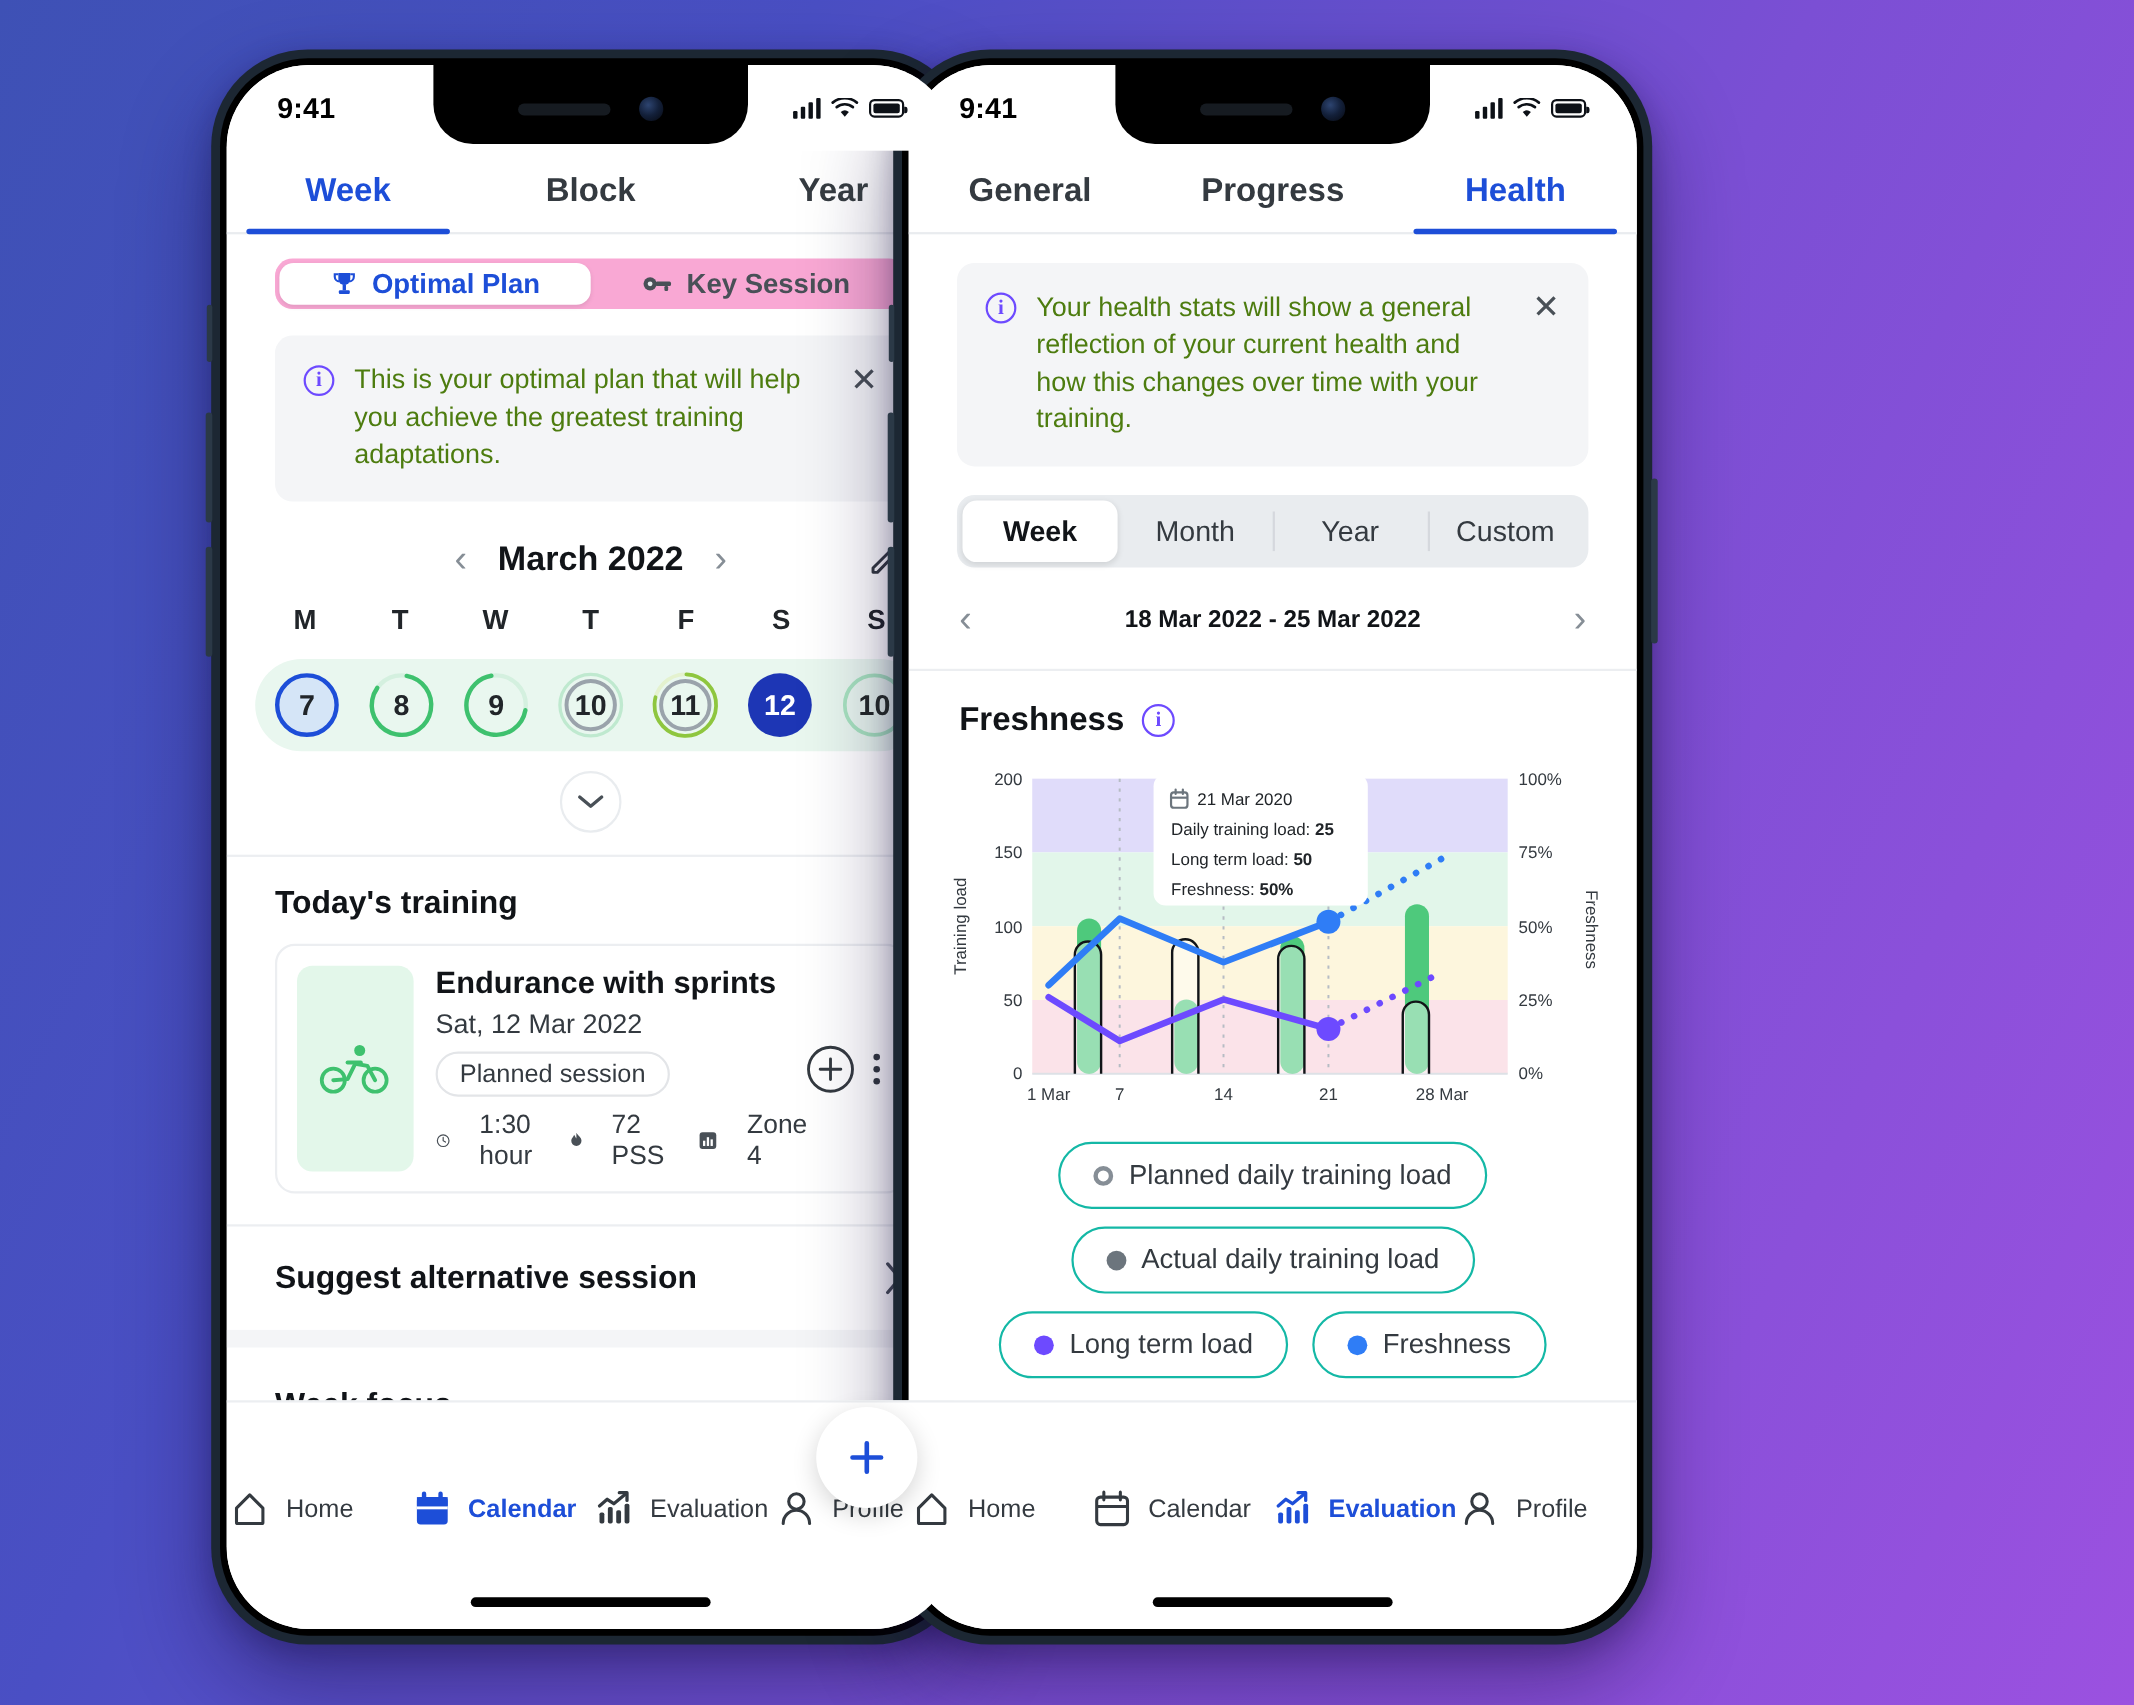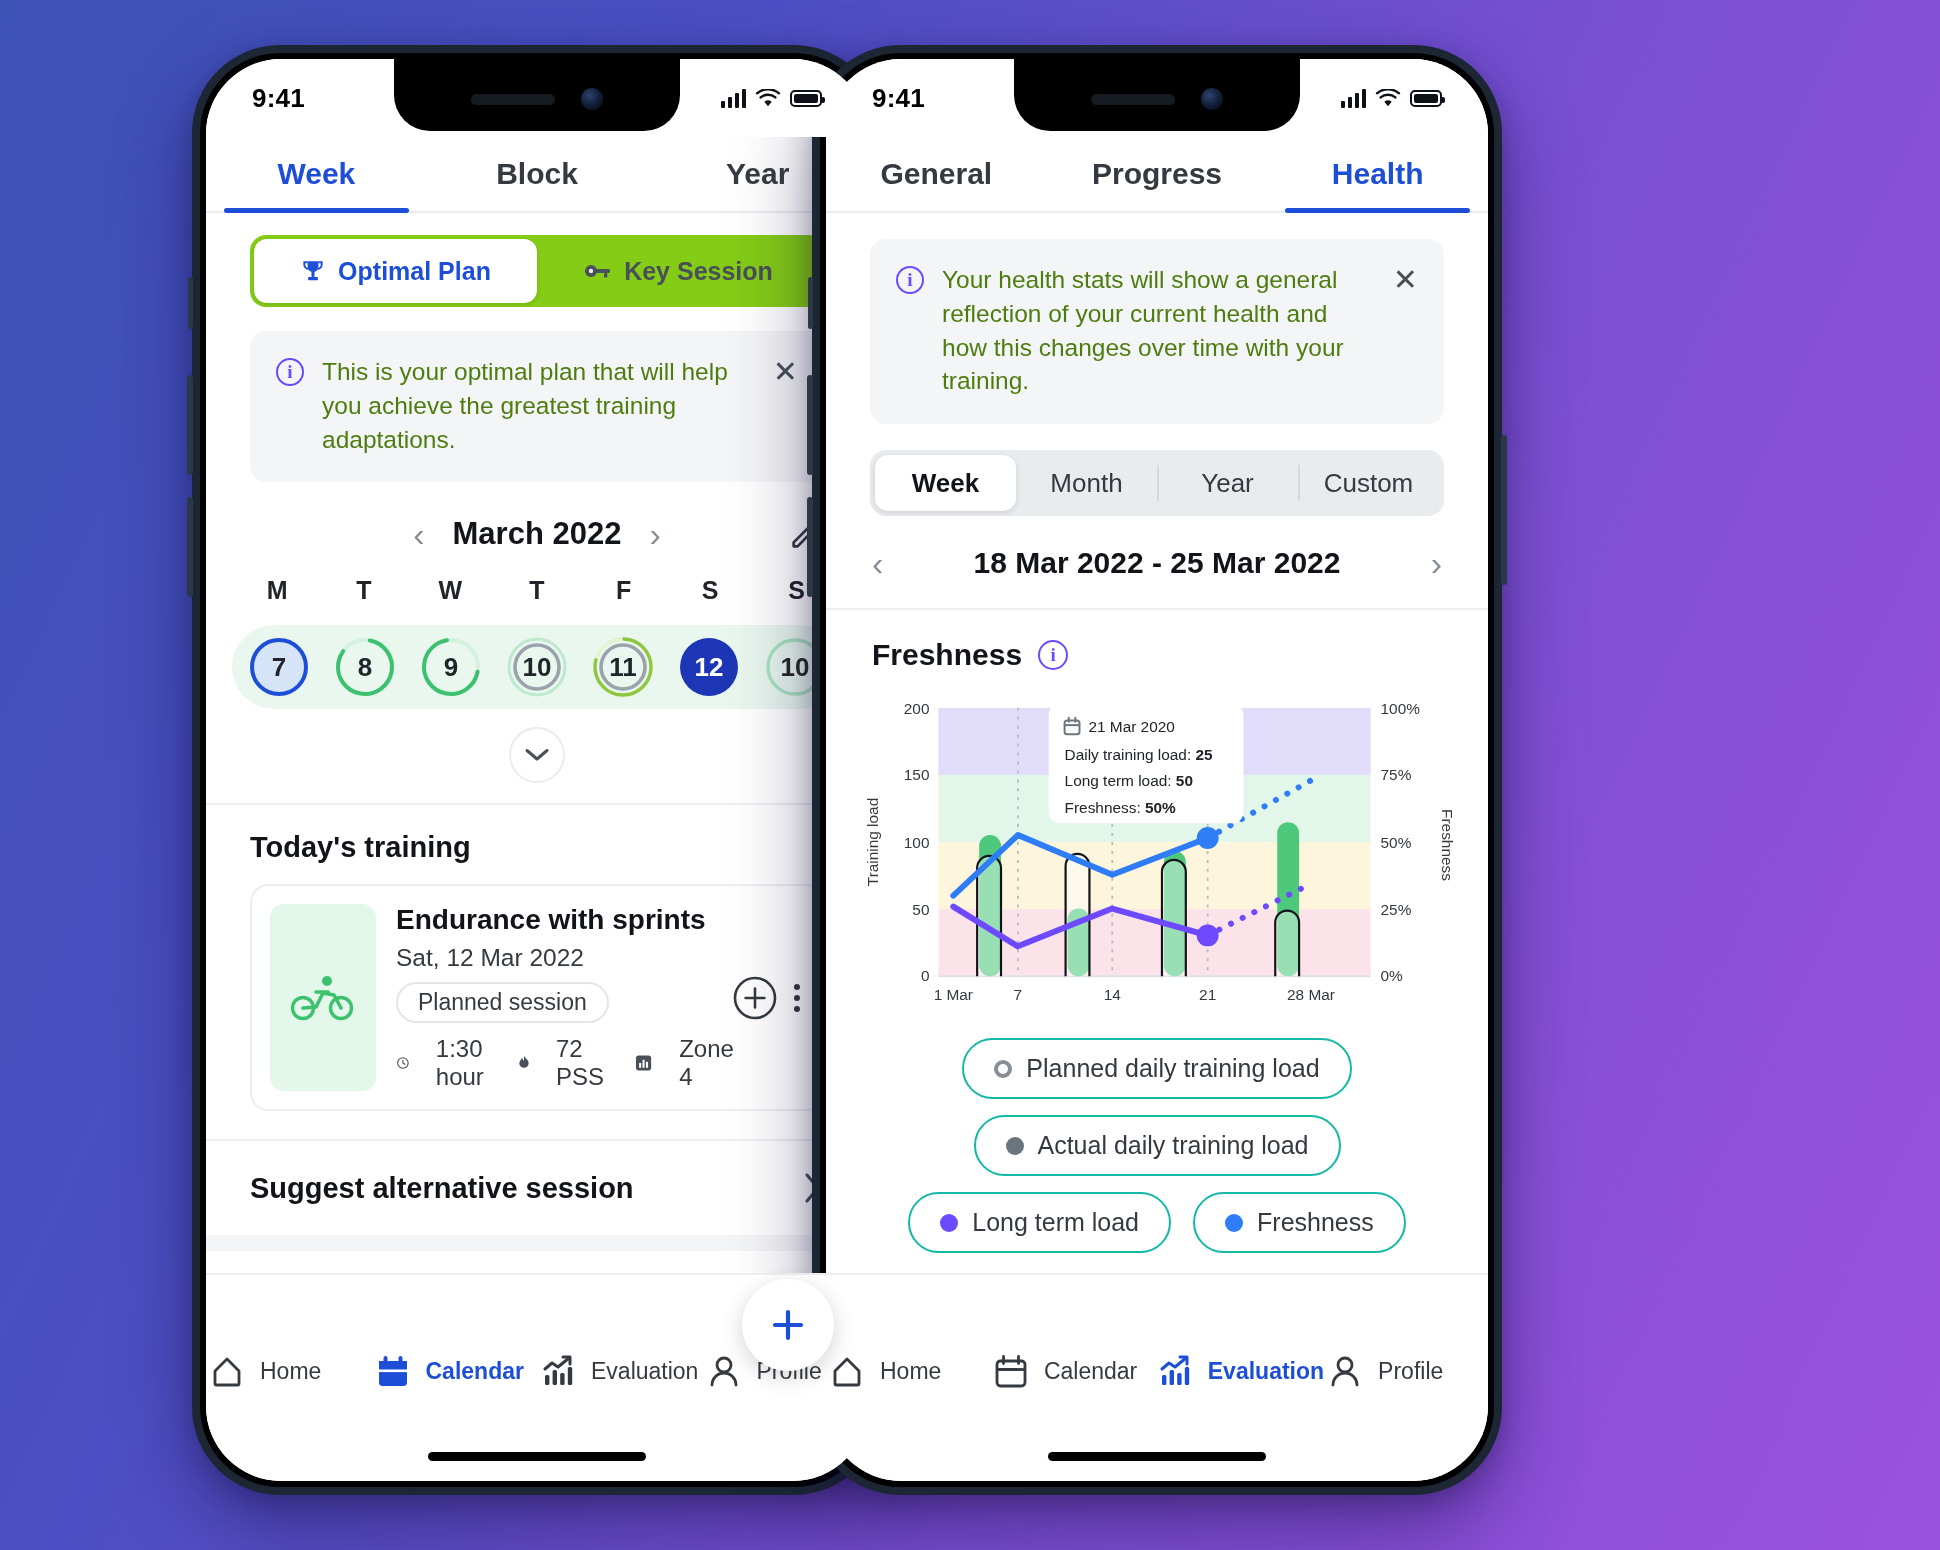--- a/index.html
+++ b/index.html
@@ -100,22 +100,22 @@
   .tab.active::after {
     content:""; position:absolute; left: 8%; right: 8%; bottom:0;
     height: 5px; background:#1d4ed8; border-radius: 3px;
   }
 
   .body-scroll { position: relative; height: calc(100% - 78px - 86px - 122px); overflow: hidden; }
 
   
   .seg-wrap { padding: 22px 44px 0; }
   .seg {
-    display: flex; background: #84cc16; border-radius: 16px; padding: 4px;
-    height: 72px;
+    display: flex; background: #f9a8d4; border-radius: 16px; padding: 4px;
+    height: 46px;
   }
   .seg-item {
     flex: 1; display: flex; align-items: center; justify-content: center; gap: 12px;
     font-size: 25px; font-weight: 700; color: #495057;
     border-radius: 13px;
   }
   .seg-item.active { background: #fff; color: #1d4ed8;
     box-shadow: 0 2px 5px rgba(0,0,0,.10); }
 
   
@@ -242,21 +242,21 @@
     box-shadow: 0 2px 6px rgba(0,0,0,.11); }
   .seg4 .it + .it:not(.active)::before {
     content:""; position:absolute; left:0; top:18%; height:64%; width:2px; background:#d5d8dd;
   }
   .seg4 .it.active + .it::before { display:none; }
 
   .range-nav {
     display:flex; align-items:center; justify-content:space-between;
     padding: 30px 46px 28px; border-bottom: 2px solid #eceef1;
   }
-  .range-nav .rt { font-size: 30px; font-weight: 700; color:#111418; }
+  .range-nav .rt { font-size: 22px; font-weight: 700; color:#111418; }
 
   .fresh-head { display:flex; align-items:center; gap: 16px; padding: 28px 46px 0; }
   .fresh-head h3 { font-size: 30px; font-weight: 700; color:#111418; }
 
   
   .chart-wrap { position: relative; margin: 16px 0 0; padding: 0 18px; }
   .chart-svg { display:block; width: 100%; }
 
   
   .legend { padding: 22px 40px 0; }

